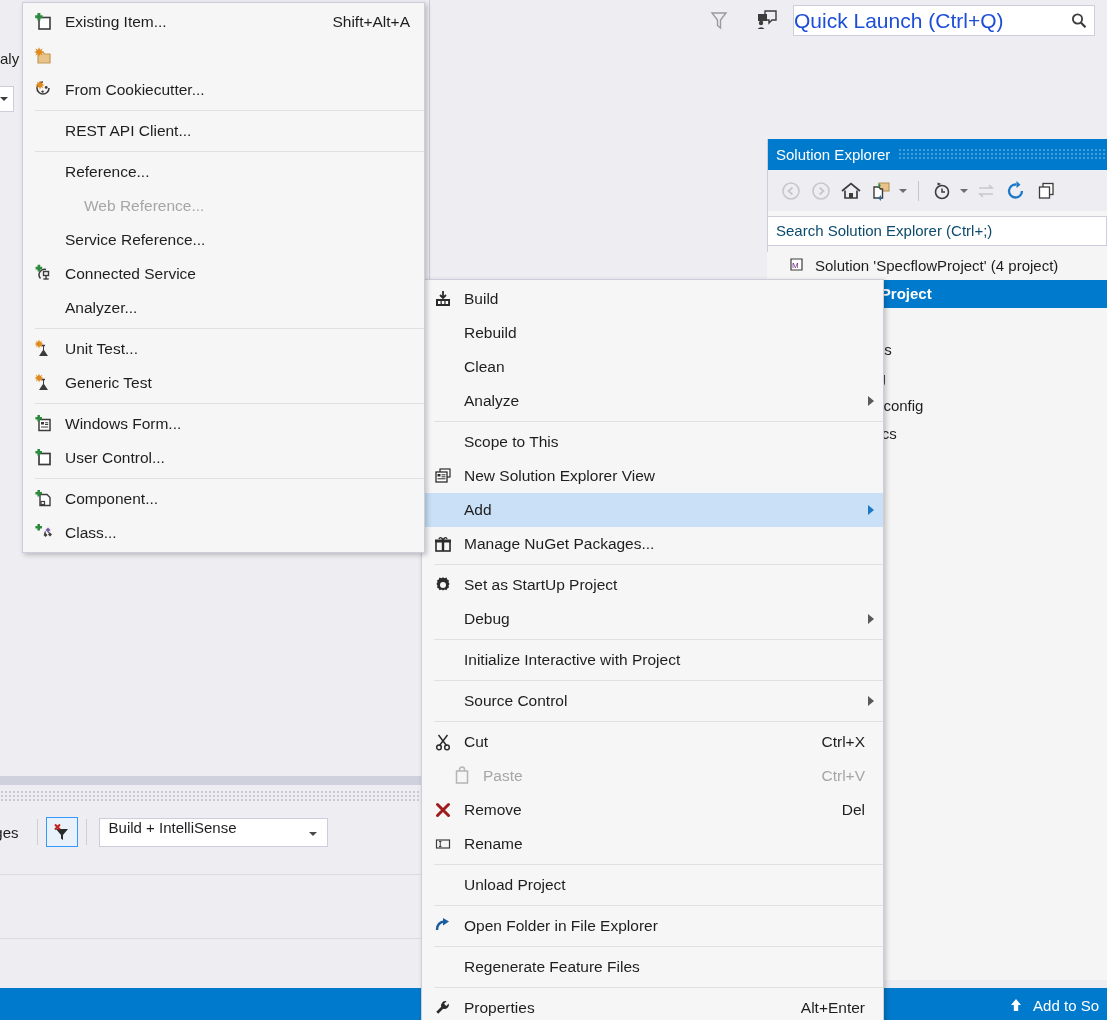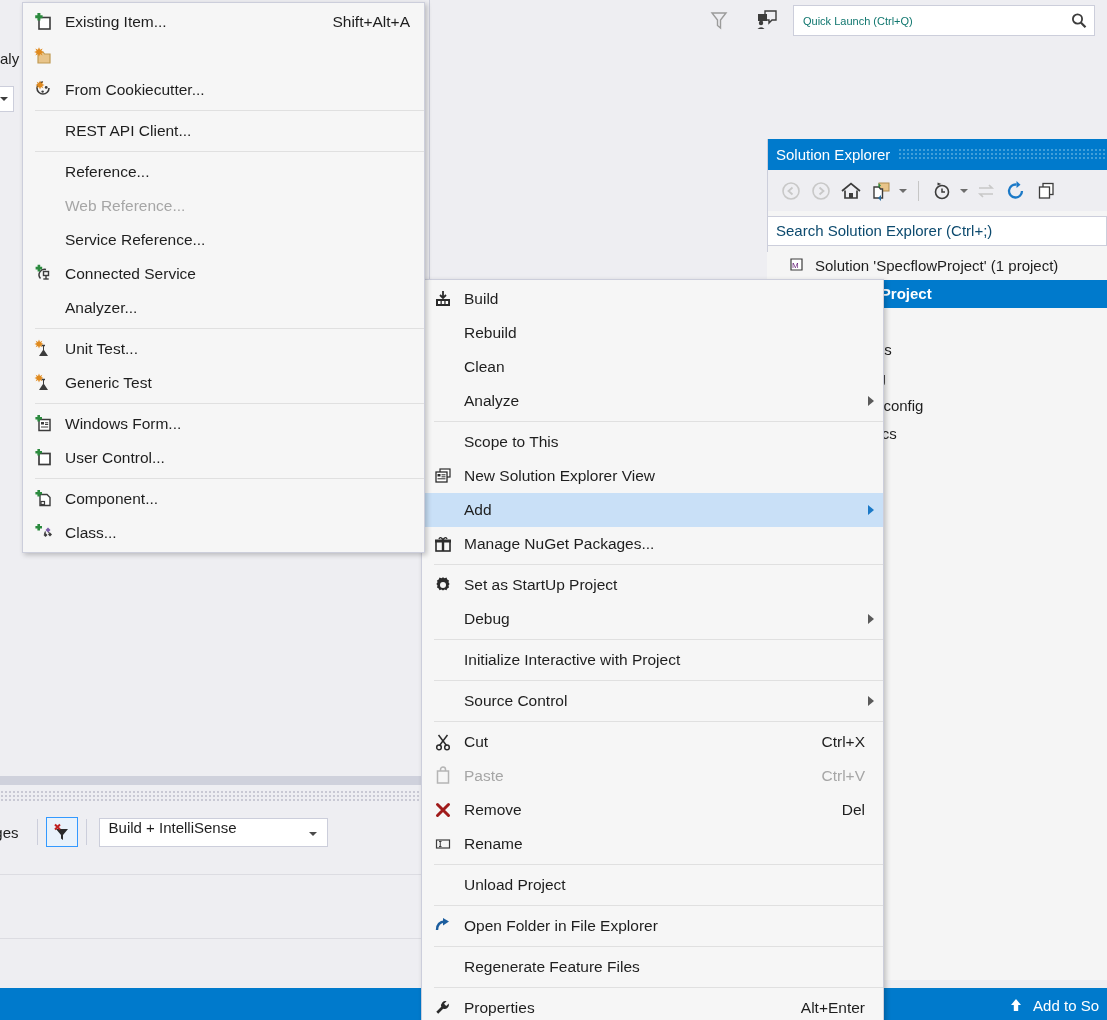--- a/index.html
+++ b/index.html
@@ -50,21 +50,21 @@
     position: absolute; width: 28px; height: 28px;
   }
   .filter-icon { left: 705px; top: 6px; }
   .feedback-icon { left: 753px; top: 6px; }
   .quick-launch {
     position: absolute; left: 793px; top: 5px; width: 302px; height: 31px;
     background: #ffffff; border: 1px solid #cccedb;
     display: flex; align-items: center;
   }
   .quick-launch .ql-text {
-    flex: 1; padding-left: 9px; font-size: 11px; color: #0f766e;
+    flex: 1; font-size: 21px; color: #1d4ed8;
     white-space: nowrap; overflow: hidden;
   }
   .quick-launch .ql-search {
     width: 30px; display: flex; align-items: center; justify-content: center;
   }
 
   
   .sol-exp {
     position: absolute; left: 767px; top: 139px; width: 340px; height: 841px;
     background: #f5f5f5; border-left: 1px solid #cccedb;
@@ -189,21 +189,21 @@
     z-index: 50;
   }
   .menu-item {
     position: relative;
     height: 34px;
     display: flex; align-items: center;
     font-size: 15.5px; color: #1e1e1e;
     white-space: nowrap;
     cursor: default;
   }
-  .menu-item.disabled { color: #a6a6a6; }
+  .menu-item.disabled { color: #a6a6a6; margin-left: 19px; }
   .menu-item.highlight { background: #c9e0f7; }
   .menu-item .mi-icon {
     width: 42px; min-width: 42px; height: 34px;
     display: flex; align-items: center; justify-content: center;
   }
   .menu-item .mi-label { flex: 1; }
   .menu-item .mi-shortcut {
     color: #1e1e1e; padding-right: 18px; font-size: 15.5px;
   }
   .menu-item.disabled .mi-shortcut { color: #a6a6a6; }
@@ -341,21 +341,21 @@
   <div class="sol-search">Search Solution Explorer (Ctrl+;)</div>
 
   <div class="sol-tree">
     <div class="tree-row">
       <span class="ticon">
         <svg width="18" height="18" viewBox="0 0 18 18">
           <path d="M2 2 h11 v11 h-11 z" fill="#ffffff" stroke="#3c3c3c" stroke-width="1.2"></path>
           <text x="3" y="11" font-size="8" fill="#68217a" font-family="Liberation Sans, sans-serif">M</text>
         </svg>
       </span>
-      <span class="tlabel">Solution 'SpecflowProject' (1 project)</span>
+      <span class="tlabel">Solution 'SpecflowProject' (4 project)</span>
     </div>
     <div class="tree-row depth1 selected">
       <span class="tlabel">SpecflowProject</span>
     </div>
     <div class="tree-row depth1">
       <span class="tlabel">Properties</span>
     </div>
     <div class="tree-row depth1">
       <span class="tlabel">References</span>
     </div>

